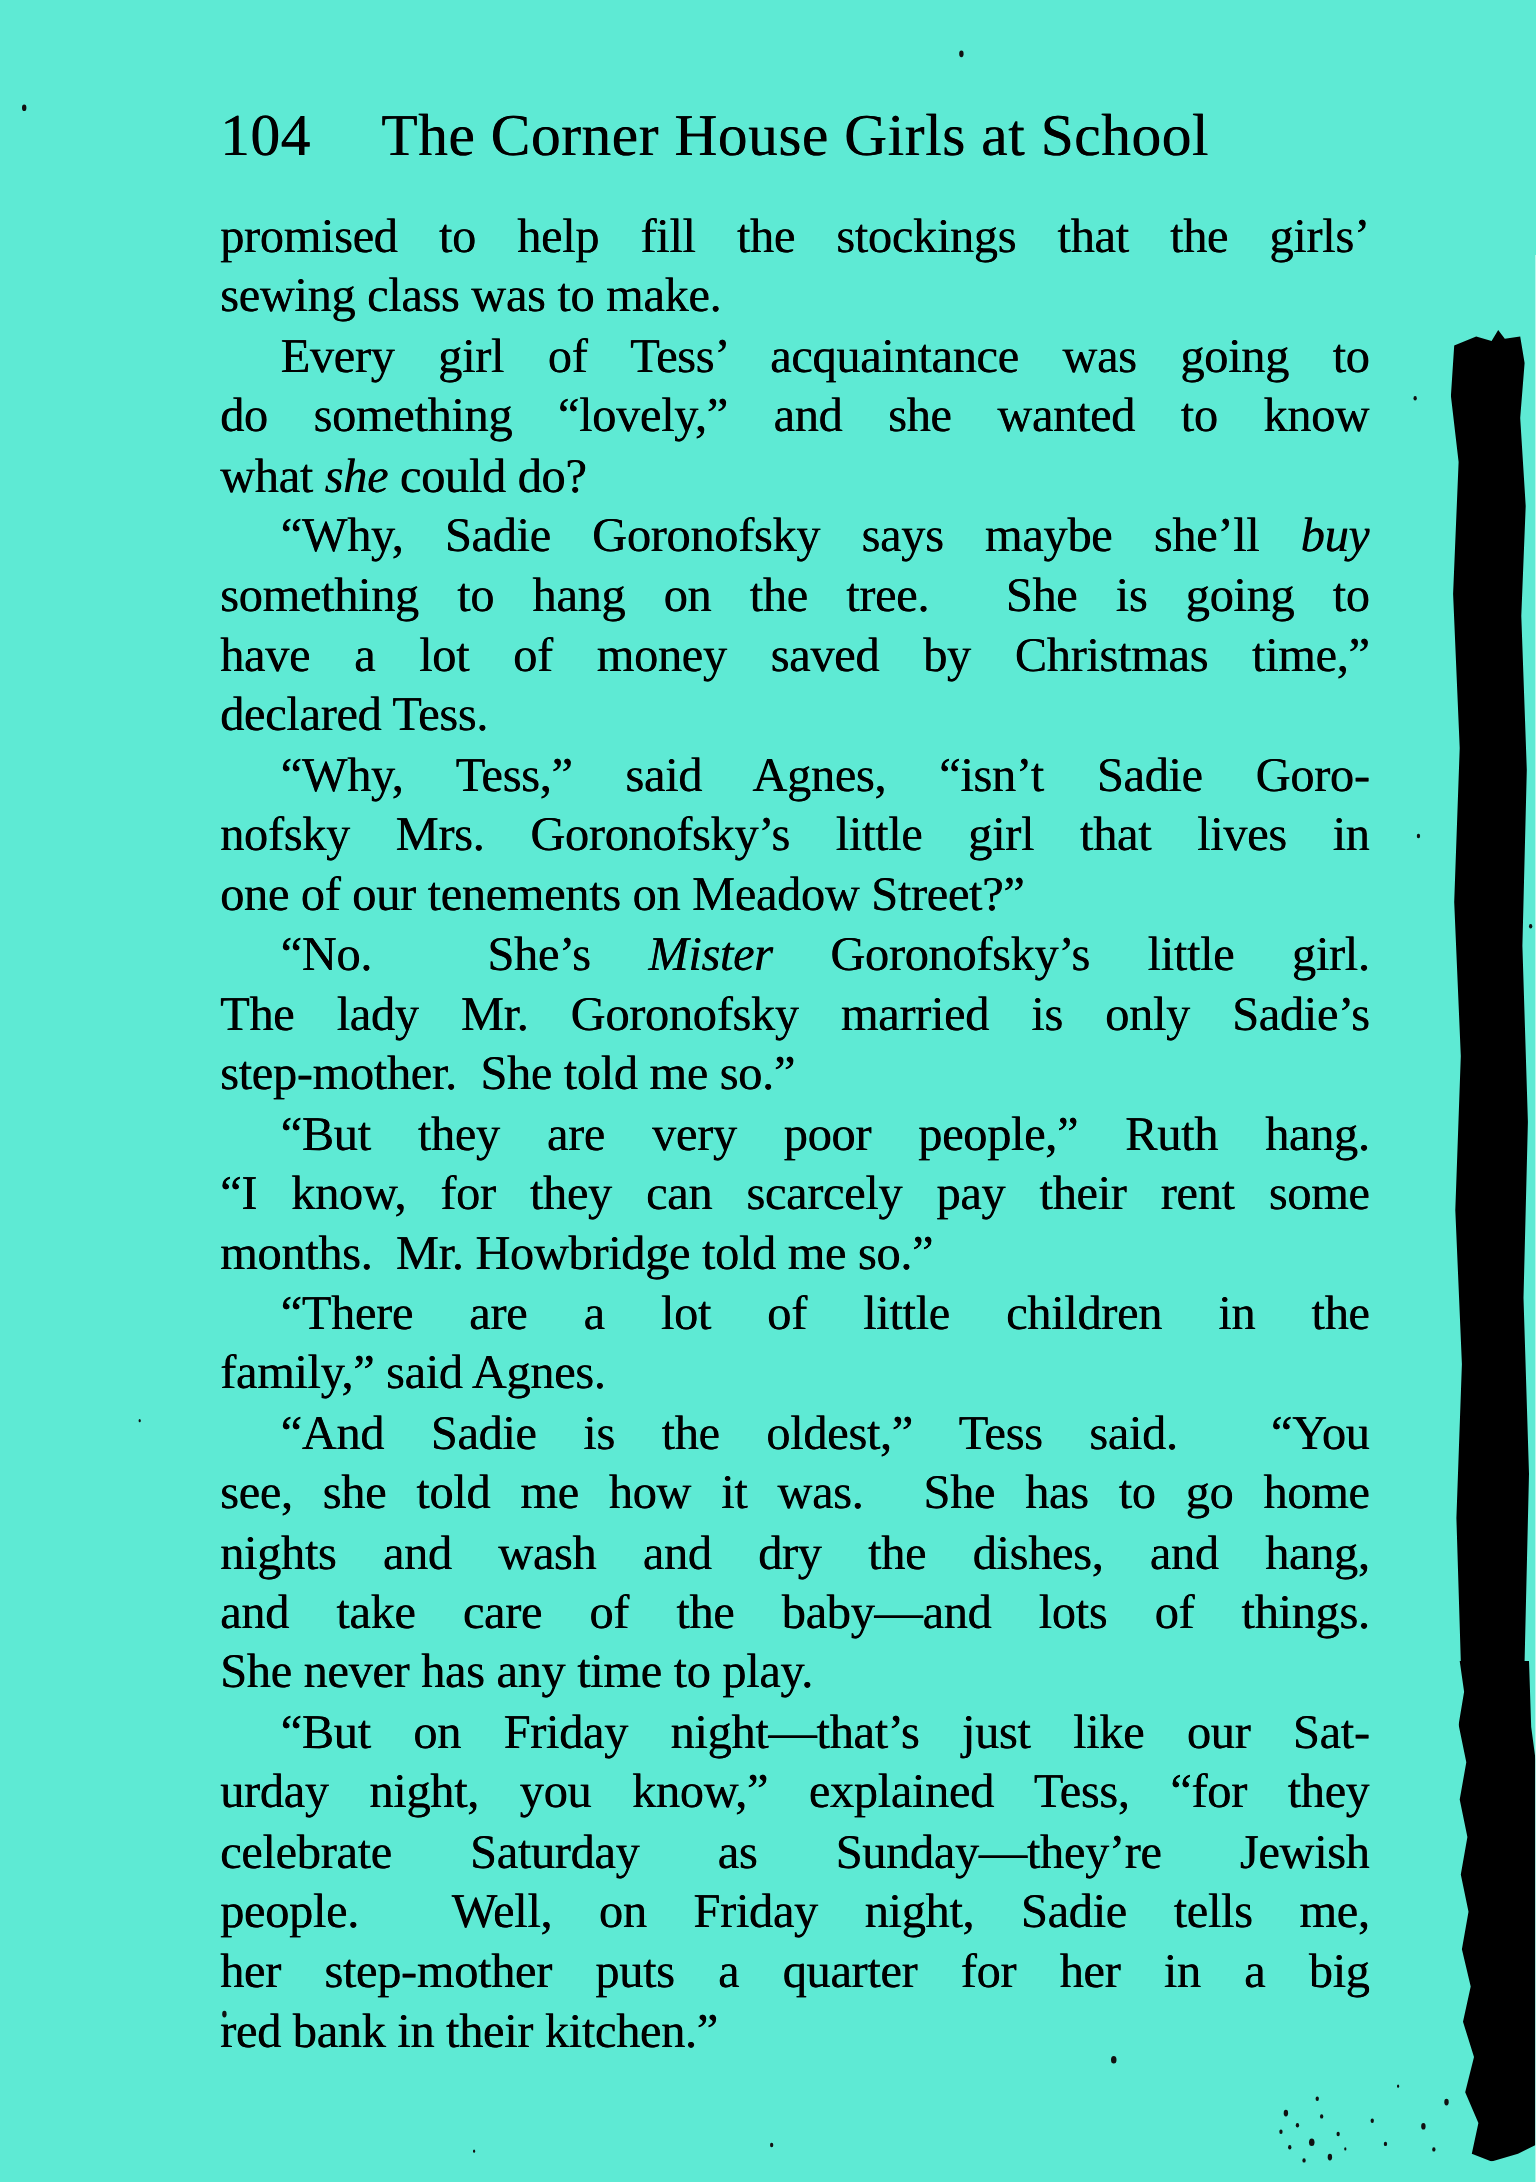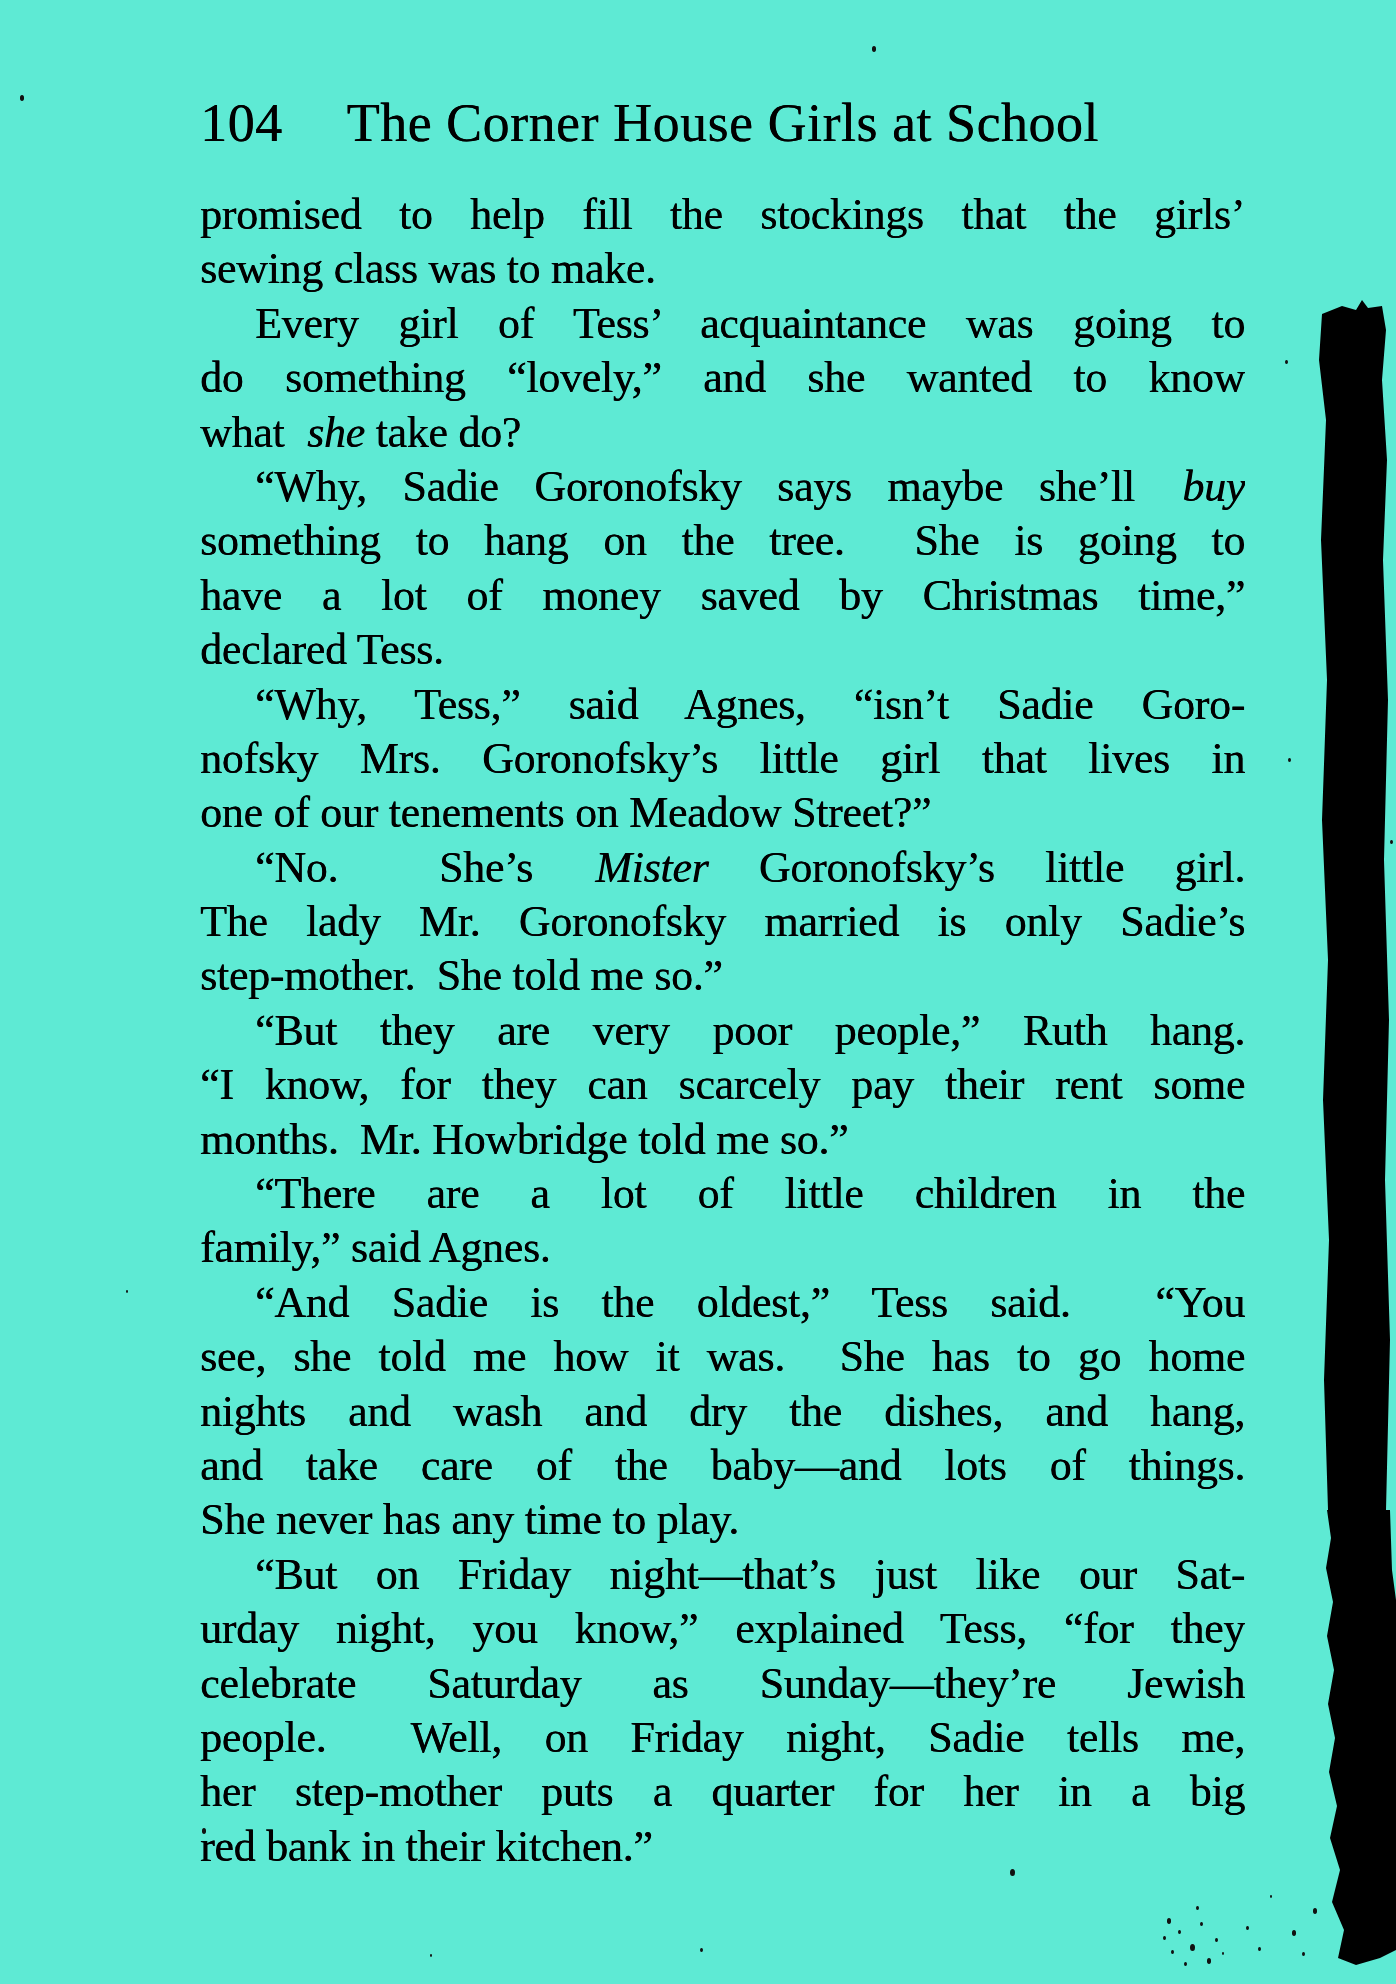--- a/index.html
+++ b/index.html
@@ -39,21 +39,21 @@
   .line {
     height: 54.4px;
     line-height: 54.4px;
     text-align: justify;
     text-align-last: justify;
     white-space: pre-wrap;
     overflow: hidden;
   }
   .line.end { text-align-last: left; }
   .line.indent { text-indent: 55px; }
-  .line .it { font-style: italic; margin-left: 12px; }
+  .line .it { font-style: italic; }
 
   
   .stripe { position: absolute; background: #000; }
   .stripe-a {
     left: 1312px; top: 300px; width: 80px; height: 1210px;
     clip-path: polygon(10px 14px, 30px 6px, 44px 10px, 50px 0px, 56px 8px, 70px 6px,
       74px 30px, 70px 80px, 75px 160px, 71px 260px, 76px 400px, 72px 560px,
       77px 720px, 73px 880px, 78px 1040px, 74px 1210px,
       16px 1210px, 12px 1080px, 17px 940px, 11px 800px, 16px 660px, 10px 520px,
       15px 380px, 9px 240px, 14px 120px, 7px 60px);
@@ -80,21 +80,21 @@
 
   <header class="page-header">
     <span class="pagenum">104</span><span class="runtitle">The Corner House Girls at School</span>
   </header>
 
   <main class="body-text">
       <div class="line"><span>promised to help fill the stockings that the girls’</span></div>
       <div class="line end"><span>sewing class was to make.</span></div>
       <div class="line indent"><span>Every girl of Tess’ acquaintance was going to</span></div>
       <div class="line"><span>do something “lovely,” and she wanted to know</span></div>
-      <div class="line end"><span>what </span><span class="it">she</span><span> take do?</span></div>
+      <div class="line end"><span>what </span><span class="it">she</span><span> could do?</span></div>
       <div class="line indent"><span>“Why, Sadie Goronofsky says maybe she’ll </span><span class="it">buy</span></div>
       <div class="line"><span>something to hang on the tree.  She is going to</span></div>
       <div class="line"><span>have a lot of money saved by Christmas time,”</span></div>
       <div class="line end"><span>declared Tess.</span></div>
       <div class="line indent"><span>“Why, Tess,” said Agnes, “isn’t Sadie Goro-</span></div>
       <div class="line"><span>nofsky Mrs. Goronofsky’s little girl that lives in</span></div>
       <div class="line end"><span>one of our tenements on Meadow Street?”</span></div>
       <div class="line indent"><span>“No.  She’s </span><span class="it">Mister</span><span> Goronofsky’s little girl.</span></div>
       <div class="line"><span>The lady Mr. Goronofsky married is only Sadie’s</span></div>
       <div class="line end"><span>step-mother.  She told me so.”</span></div>

